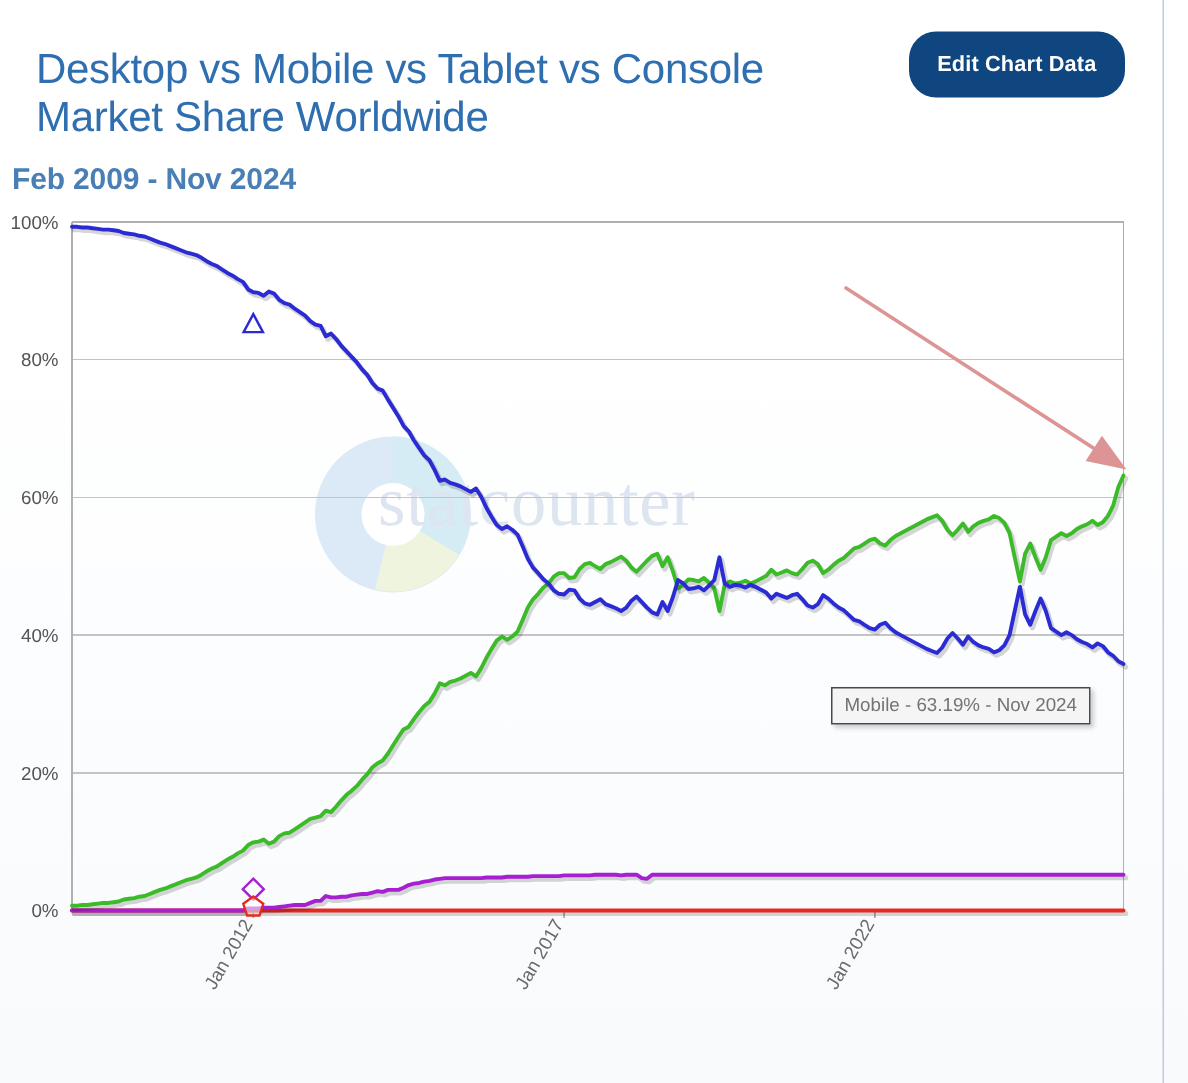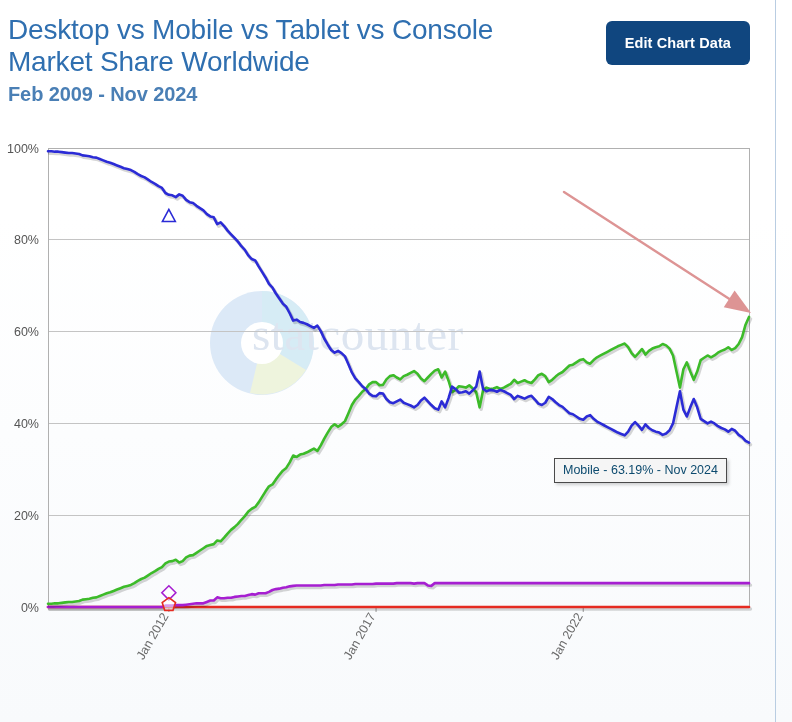--- a/index.html
+++ b/index.html
@@ -40,42 +40,42 @@
     width: 775px;
     height: 135px;
   }
   #title-block {
     position: absolute;
     left: 8px;
     top: 14px;
     width: 560px;
   }
   #chart-title {
-    margin: 0;
+    margin: 16px;
     font-size: 28px;
     font-weight: 400;
     line-height: 1.13;
     color: #2f6fb0;
     letter-spacing: -0.2px;
   }
   #chart-subtitle {
     margin: 6px 0 0 0;
     font-size: 20px;
     font-weight: 700;
     color: #4a7fb5;
     letter-spacing: -0.1px;
   }
   #edit-chart-data-button {
     position: absolute;
     right: 25px;
     top: 21px;
     background: #10467f;
     color: #ffffff;
     border: none;
-    border-radius: 6px;
+    border-radius: 18px;
     font-family: "Liberation Sans", sans-serif;
     font-size: 14.5px;
     font-weight: bold;
     padding: 14px 19px;
     cursor: pointer;
     letter-spacing: 0.1px;
     white-space: nowrap;
   }
 
   
@@ -142,21 +142,21 @@
 
   
   #chart-tooltip {
     position: absolute;
     left: 554px;
     top: 323px;
     background: #f5f5f5;
     border: 1px solid #4a4a4a;
     font-family: "Liberation Sans", sans-serif;
     font-size: 12.5px;
-    color: #0c4a6e;
+    color: #737373;
     padding: 4px 8px 5px 8px;
     white-space: nowrap;
     box-shadow: 2px 2px 3px rgba(0,0,0,0.18);
   }
 </style>
 </head>
 <body>
 
 <div id="page">
 

